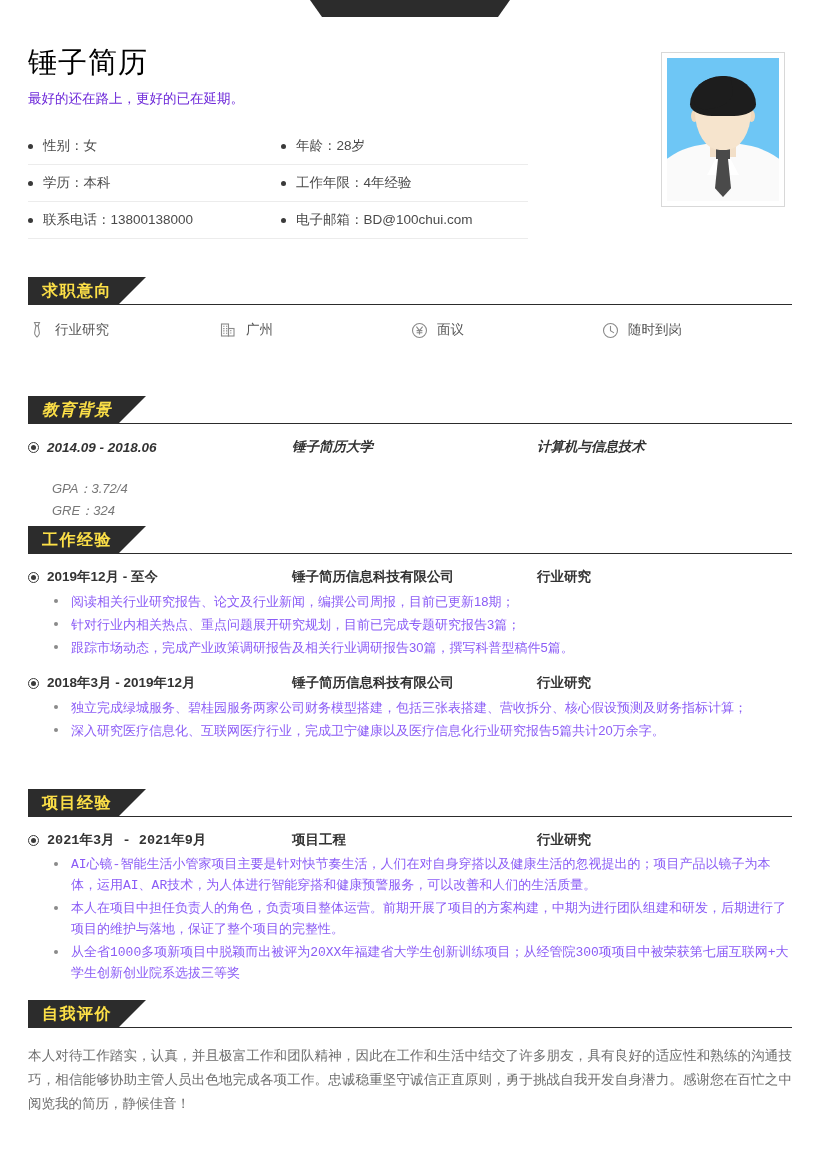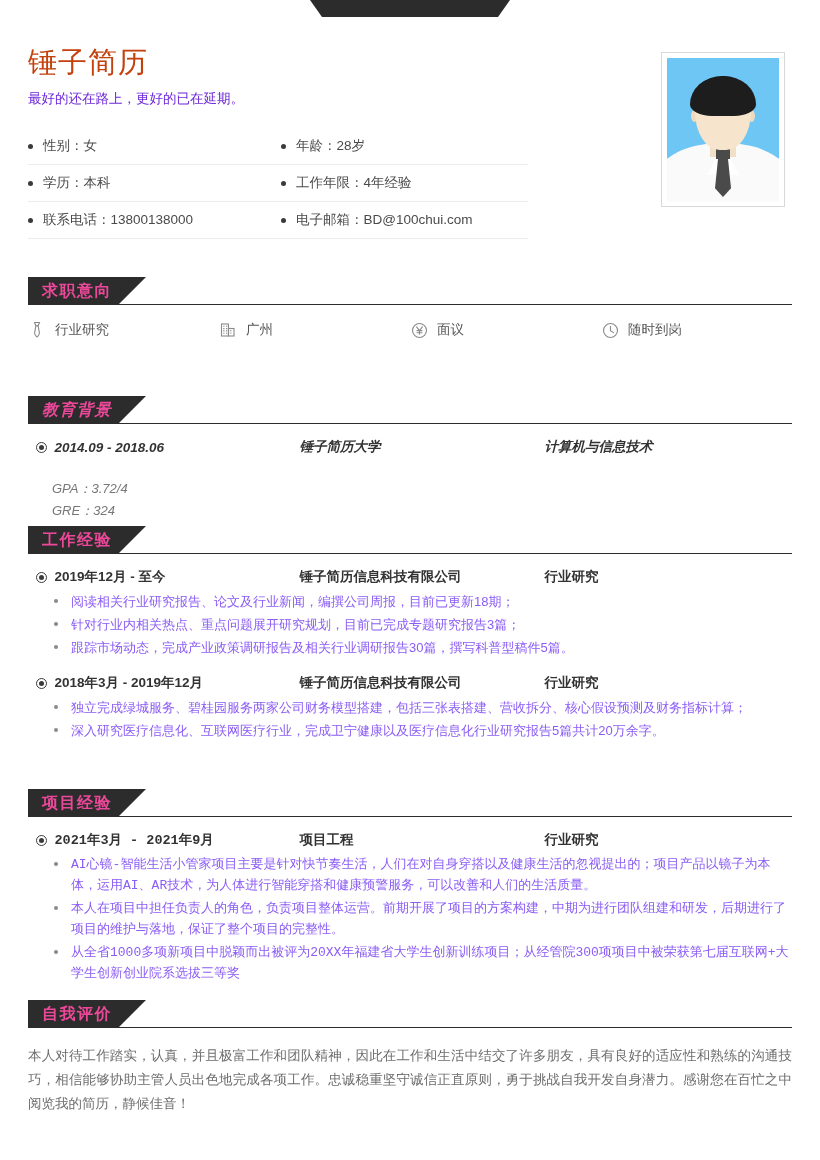--- a/index.html
+++ b/index.html
@@ -35,21 +35,21 @@
   
   .header {
     position: absolute;
     top: 42px;
     left: 28px;
     width: 560px;
   }
   .resume-title {
     font-size: 29px;
     font-weight: 400;
-    color: #c2410c;
+    color: #000000;
     letter-spacing: 1px;
     line-height: 40px;
   }
   .resume-slogan {
     margin-top: 7px;
     font-size: 13.5px;
     color: #6d28d9;
     line-height: 20px;
   }
 
@@ -199,21 +199,21 @@
     height: 28px;
     background: #2c2c2c;
     padding: 0 34px 0 14px;
     display: flex;
     align-items: center;
     clip-path: polygon(0 0, 100% 0, calc(100% - 28px) 100%, 0 100%);
   }
   .sec-ribbon span {
     font-size: 16px;
     font-weight: bold;
-    color: #ec4899;
+    color: #fde047;
     letter-spacing: 1.5px;
     white-space: nowrap;
   }
   .sec-rule {
     position: absolute;
     left: 0; right: 0; bottom: 0;
     height: 1px;
     background: #2c2c2c;
   }
 
@@ -241,21 +241,20 @@
   .intent-ico svg { display: block; }
 
   
   .entry { margin-top: 14px; }
   .entry-head {
     display: flex;
     align-items: center;
     font-size: 13.5px;
     font-weight: bold;
     color: #333333;
-    justify-content: center;
   }
   .ring {
     position: relative;
     width: 11px; height: 11px;
     border: 1.5px solid #3a3a3a;
     border-radius: 50%;
     margin-right: 8px;
     flex: none;
   }
   .ring::after {

